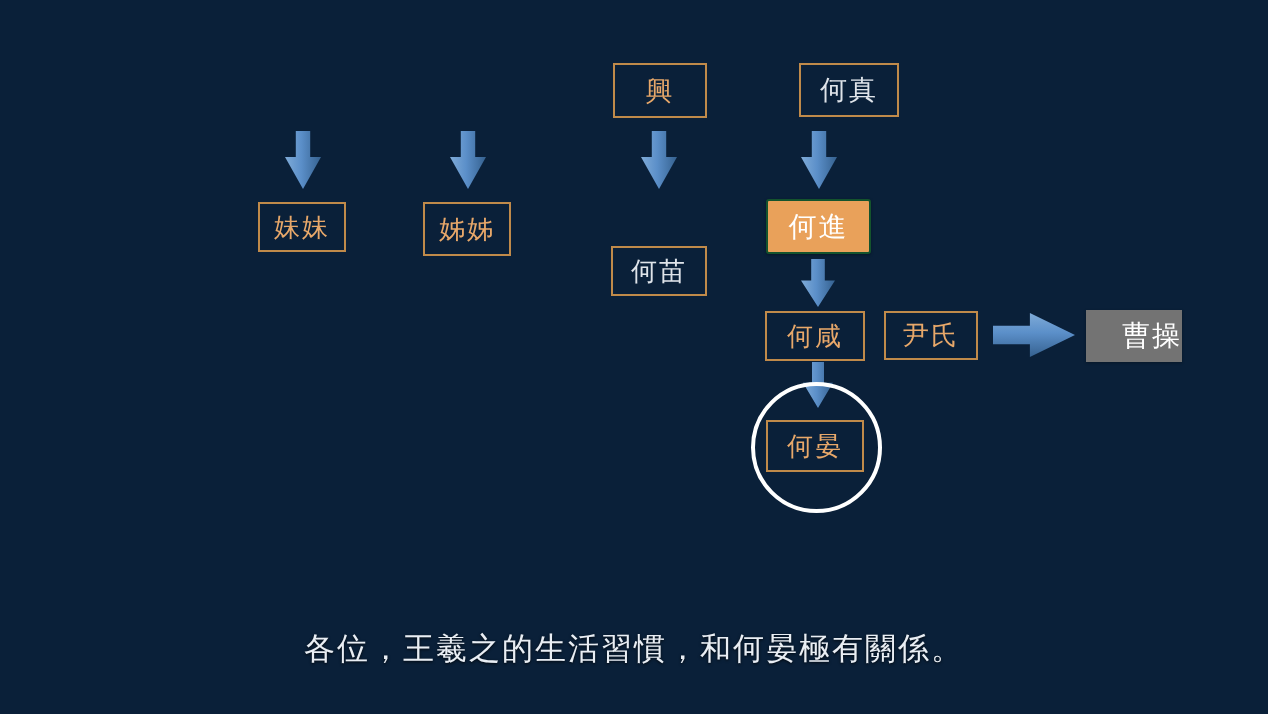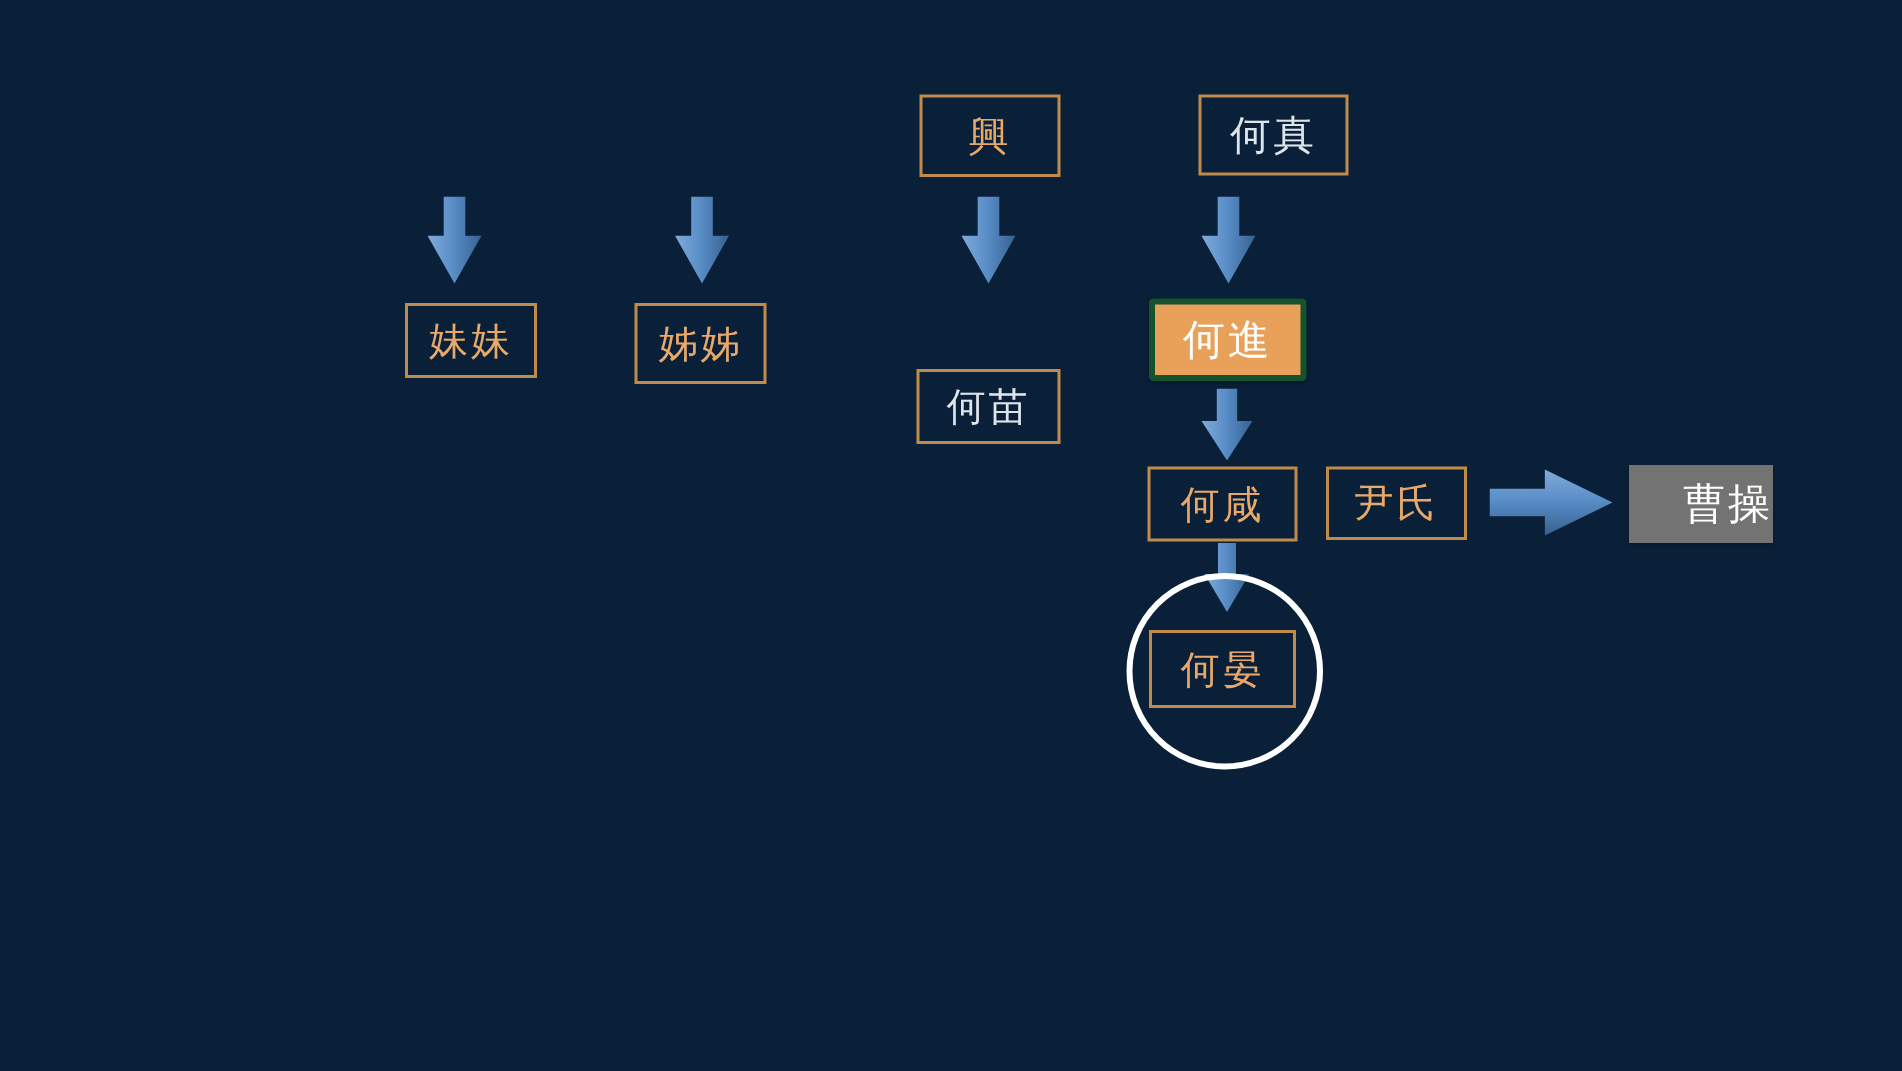--- a/index.html
+++ b/index.html
@@ -38,21 +38,21 @@
     color: #e8a86a;
   }
   
   .node.outline-pale {
     border: 2px solid #c08a4a;
     background: transparent;
     color: #dfe4ea;
   }
   
   .node.fill-orange {
-    border: 4px solid #14532d;
+    border: 2px solid #14532d;
     background: #e9a15a;
     color: #ffffff;
     border-radius: 3px;
     box-shadow: 0 1px 3px rgba(0,0,0,0.35);
   }
   
   .node.fill-blue {
     border: none;
     background: #737373;
     color: #ffffff;
@@ -95,21 +95,21 @@
 <div id="slide" style="background: rgb(10, 32, 57);">
 
   <div class="node outline-warm" style="left: 613px; top: 63px; width: 94px; height: 55px; font-size: 27px;">
       <span>興</span>
     </div>
 
   <div class="node outline-pale" style="left: 765px; top: 63px; width: 100px; height: 54px; font-size: 27px; margin-left: 34px;">
       <span>何真</span>
     </div>
 
-  <div class="node outline-warm" style="left: 258px; top: 202px; width: 88px; height: 50px; font-size: 26px; margin-left: 12px;">
+  <div class="node outline-warm" style="left: 258px; top: 202px; width: 88px; height: 50px; font-size: 26px;">
       <span>妹妹</span>
     </div>
 
   <div class="node outline-warm" style="left: 423px; top: 202px; width: 88px; height: 54px; font-size: 26px;">
       <span>姊姊</span>
     </div>
 
   <div class="node outline-pale" style="left: 611px; top: 202px; width: 96px; height: 50px; font-size: 26px; margin-top: 44px;">
       <span>何苗</span>
     </div>
@@ -214,14 +214,15 @@
         <stop offset="45%" stop-color="#5b8fc9"></stop>
         <stop offset="100%" stop-color="#35618f"></stop>
       </linearGradient>
     </defs>
     <polygon points="0,12.76 36.9,12.76 36.9,0 82,22 36.9,44 36.9,31.240000000000002 0,31.240000000000002" fill="url(#g82_44_r)"></polygon>
   </svg>
     </div>
 
   <div class="highlight-circle" style="left: 751px; top: 382px; width: 131px; height: 131px;"></div>
 
+  <div class="caption" style="top: 628px;">各位，王羲之的生活習慣，和何晏極有關係。</div>
 
 </div>
 
 </body></html>

